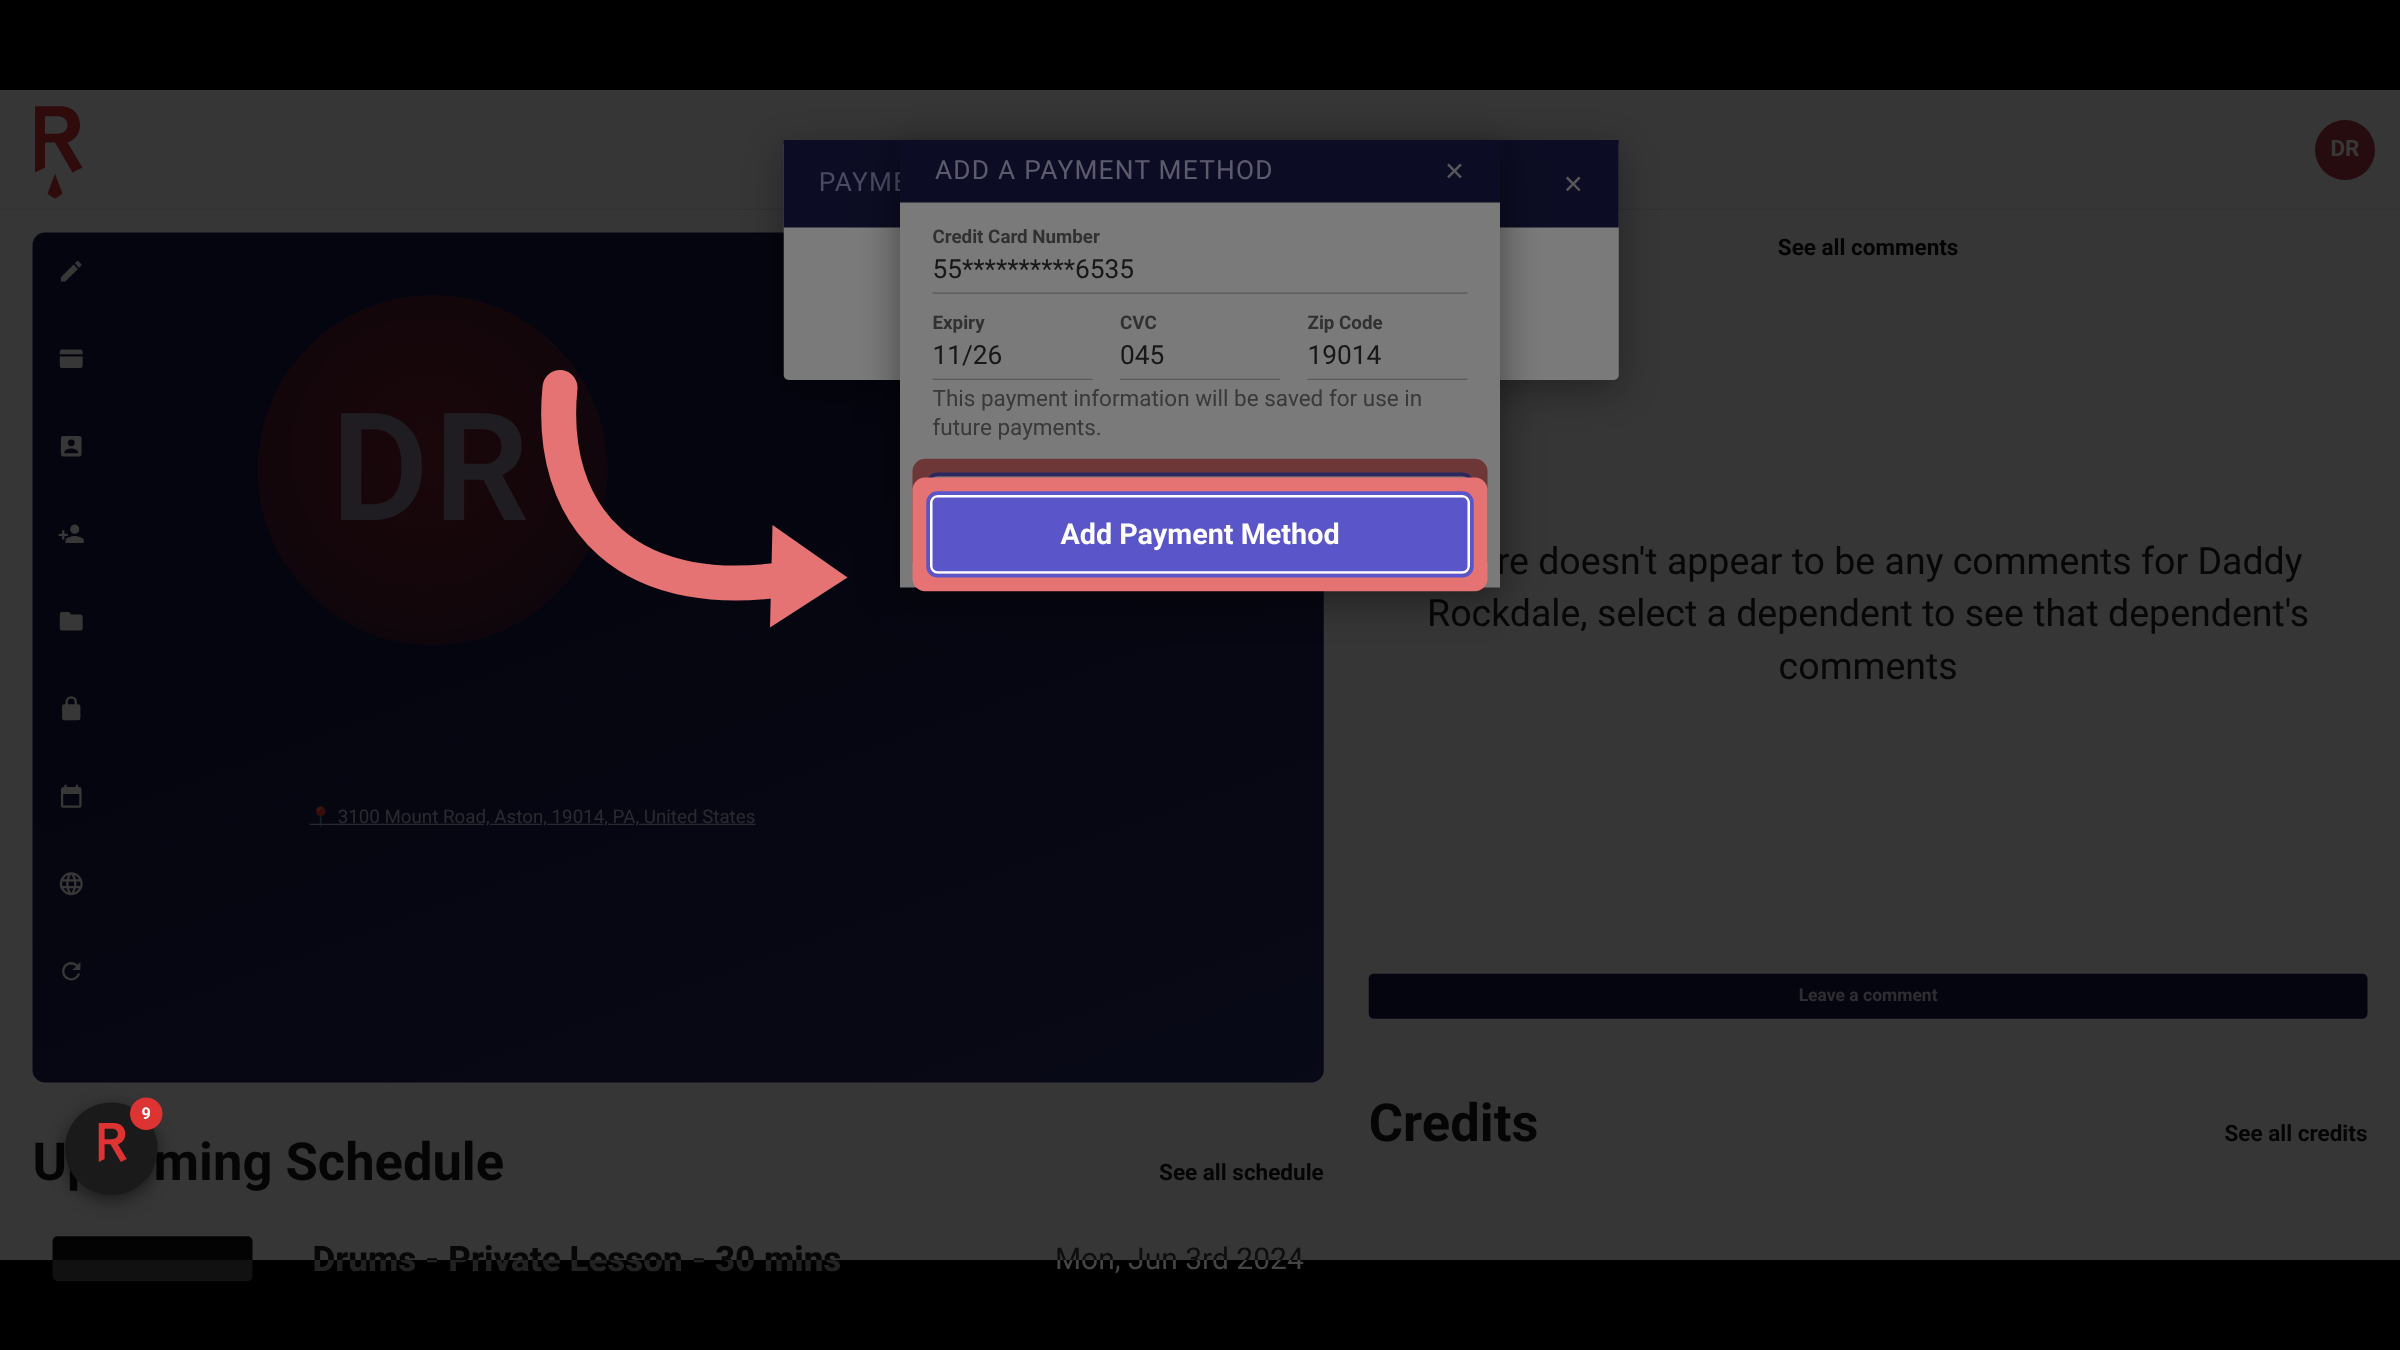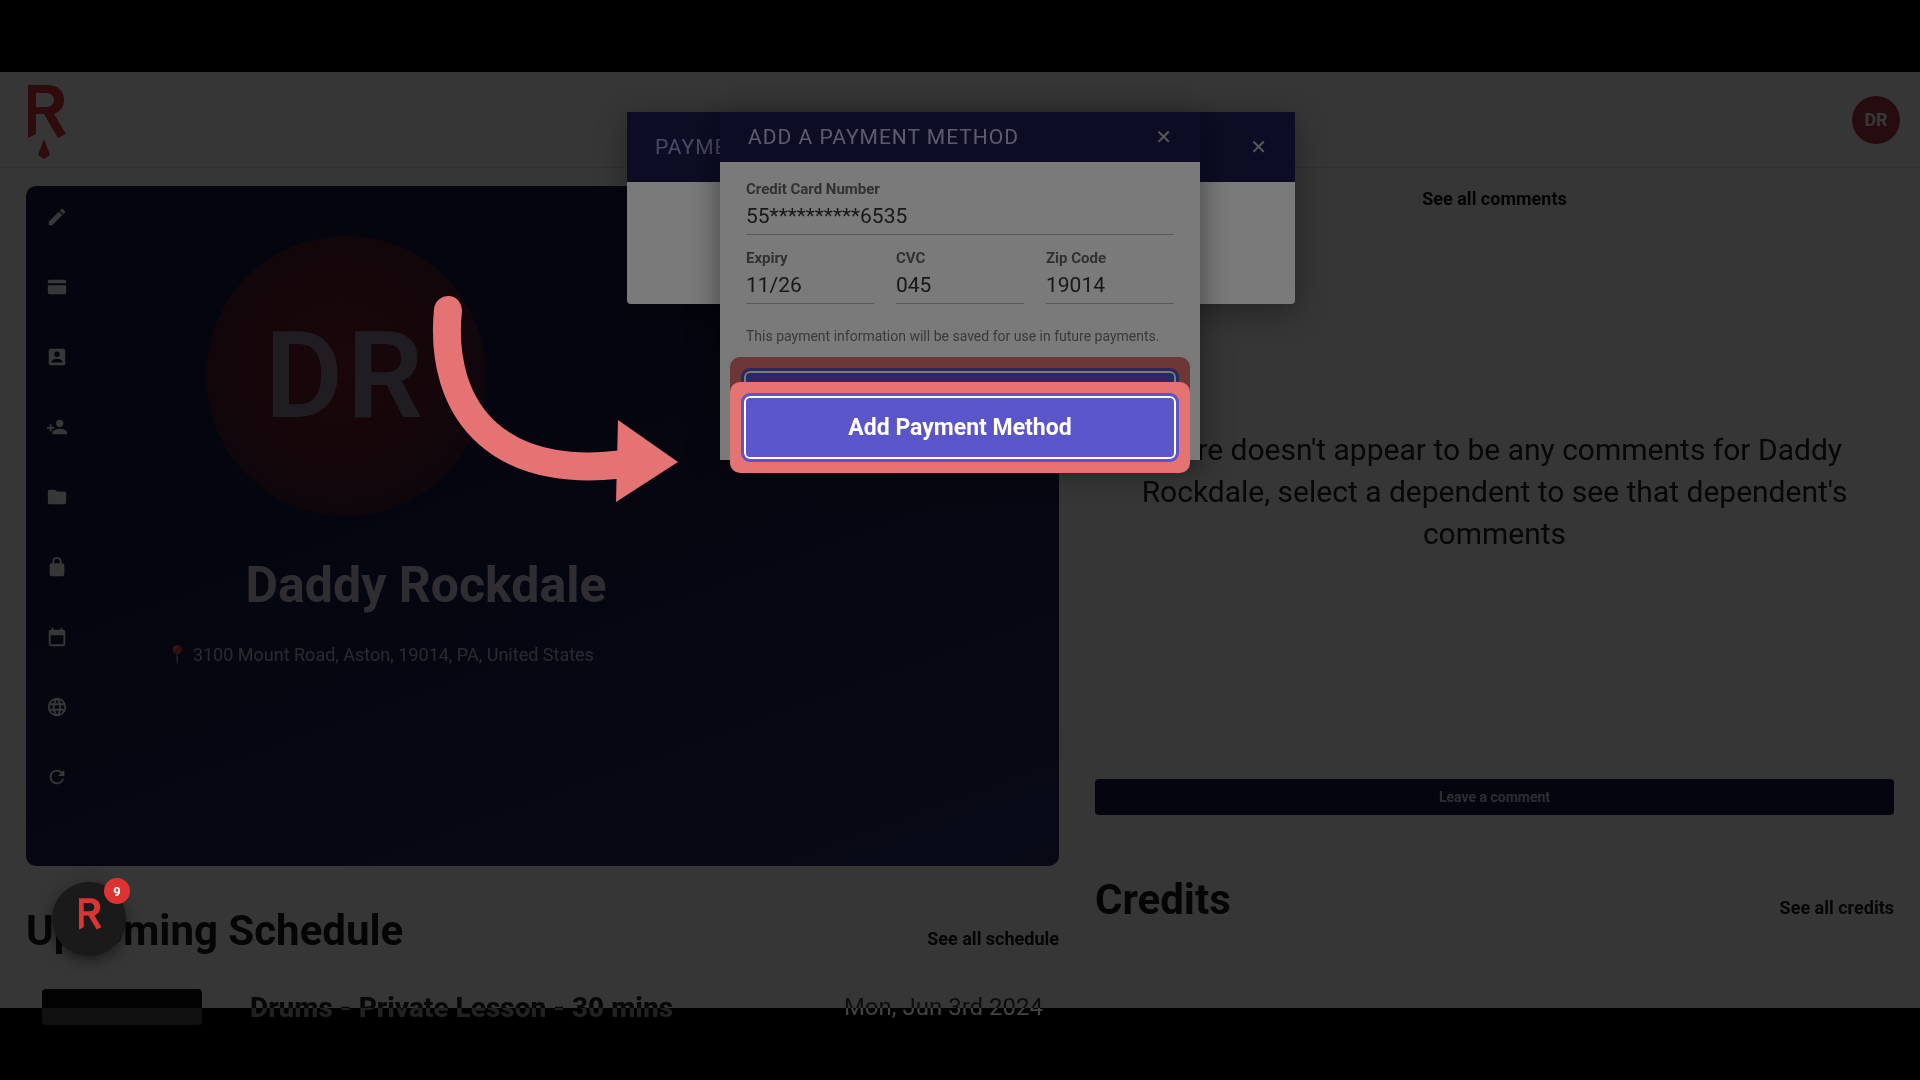--- a/index.html
+++ b/index.html
@@ -23,21 +23,21 @@
 
 .profile-card { position: relative; height: 680px; border-radius: 10px; background: linear-gradient(160deg, #1a1b4b 0%, #1a1b4b 40%, #2a2d6a 100%); padding-left: 88px; }
 .profile-icons { position: absolute; left: 16px; top: 16px; display: flex; flex-direction: column; gap: 40px; }
 .p-icon { width: 30px; height: 30px; color: #fff; display: flex; align-items: center; justify-content: center; }
 .p-icon svg { width: 22px; height: 22px; fill: #fff; }
 
 .avatar-ring { position: absolute; left: 180px; top: 50px; width: 280px; height: 280px; border-radius: 50%; background: radial-gradient(circle at 48% 45%, #7a2333 0%, #5a1d2f 55%, #25214a 100%); display: flex; align-items: center; justify-content: center; }
 .avatar-initials { font-size: 120px; font-weight: 600; color: #938a9a; letter-spacing: 4px; }
 .profile-name { position: absolute; left: 140px; top: 370px; width: 520px; text-align: center; color: #d9d2e6; font-size: 50px; font-weight: 700; }
 .profile-email { position: absolute; left: 140px; top: 432px; width: 520px; text-align: center; color: #b6b0cc; font-size: 18px; }
-.profile-address { position: absolute; left: 140px; top: 458px; width: 520px; text-align: left; color: #c6c0da; font-size: 18px; }
+.profile-address { position: absolute; left: 140px; top: 458px; width: 520px; text-align: center; color: #c6c0da; font-size: 15px; text-decoration: underline; }
 
 .section-row { display: flex; align-items: baseline; justify-content: space-between; margin-top: 40px; }
 .section-title { font-size: 42px; font-weight: 700; color: #1a1a1a; }
 .section-link { font-size: 18px; font-weight: 700; color: #1a1a1a; }
 
 .schedule-item { margin-top: 24px; display: flex; align-items: center; gap: 48px; padding: 10px 16px; border-radius: 10px; }
 .schedule-thumb { width: 160px; height: 36px; background: #111; border-radius: 4px; }
 .schedule-title { font-size: 28px; font-weight: 800; color: #222; flex: 1; }
 .schedule-date { font-size: 24px; font-weight: 400; color: #444; margin-left: auto; }
 
@@ -58,21 +58,21 @@
 .overlay2 { position: absolute; inset: 0; background: rgba(0,0,0,0); }
 .modal2 { position: absolute; left: 720px; top: 40px; width: 480px; background: #fff; box-shadow: 0 8px 30px rgba(0,0,0,0.45); }
 .modal2-head { height: 50px; background: #1a1b4b; display:flex; align-items:center; padding: 0 28px; }
 .modal2-title { color: #c2bde4; font-size: 21px; letter-spacing: 1px; }
 .modal2-close { margin-left:auto; color:#b8b8b8; font-size:20px; cursor:pointer; }
 .modal2-body { padding: 18px 26px 4px; }
 .field-label { font-size: 15px; font-weight: 700; color:#666; margin-bottom: 2px; }
 .field-input { border:none; border-bottom: 1px solid #bbb; font-size: 21px; color:#333; padding: 4px 0 6px; width:100%; background:transparent; font-family:inherit; }
 .field-row { display:flex; gap: 22px; margin-top: 14px; }
 .field-col { flex:1; }
-.save-note { font-size: 14px; color:#777; margin-top: 23px; line-height:1.3; }
+.save-note { font-size: 18px; color:#777; margin-top: 4px; line-height:1.3; }
 .highlight-frame { margin: 8px 10px 12px; border: 8px solid #e57373; border-radius: 10px; padding: 6px; background:#e57373; }
 .add-btn { width:100%; background:#5a55c8; color:#fff; border:2px solid #fff; outline: 3px solid #5a55c8; border-radius:6px; padding: 16px 0; font-size: 23px; font-weight:700; cursor:pointer; }
 
 .arrow { position:absolute; left: 408px; top: 218px; width: 300px; height: 260px; pointer-events:none; }
 
 .float-badge { position:absolute; left: 52px; top: 810px; width: 74px; height:74px; border-radius:50%; background:#1a1a1a; display:flex; align-items:center; justify-content:center; box-shadow: 0 4px 14px rgba(0,0,0,0.5); }
 .float-badge .count { position:absolute; top:-4px; right:-4px; width:26px; height:26px; border-radius:50%; background:#d33; color:#fff; font-size:13px; font-weight:700; display:flex; align-items:center; justify-content:center; }
 .float-badge svg { width:36px; height:46px; }
 
 .dark-overlay-global { position:absolute; inset:0; background: rgba(0,0,0,0.52); pointer-events:none; }
@@ -143,21 +143,20 @@
             </div>
           <div class="p-icon">
               <svg viewBox="0 0 24 24">
                 <path d="M17.65 6.35A8 8 0 1 0 19.73 14h-2.08A6 6 0 1 1 12 6a5.87 5.87 0 0 1 4.22 1.78L13 11h7V4z"></path>
               </svg>
             </div>
         </div>
         <div class="avatar-ring">
           <div class="avatar-initials">DR</div>
         </div>
-        <div class="profile-name">Daddy Rockdale</div>
         <div class="profile-address">📍 <span>3100 Mount Road, Aston, 19014, PA, United States</span></div>
       </div>
 
       <div class="section-row">
         <div class="section-title">Upcoming Schedule</div>
         <a class="section-link">See all schedule</a>
       </div>
       <div class="schedule-item">
         <div class="schedule-thumb"></div>
         <div class="schedule-title">Drums - Private Lesson - 30 mins</div>

